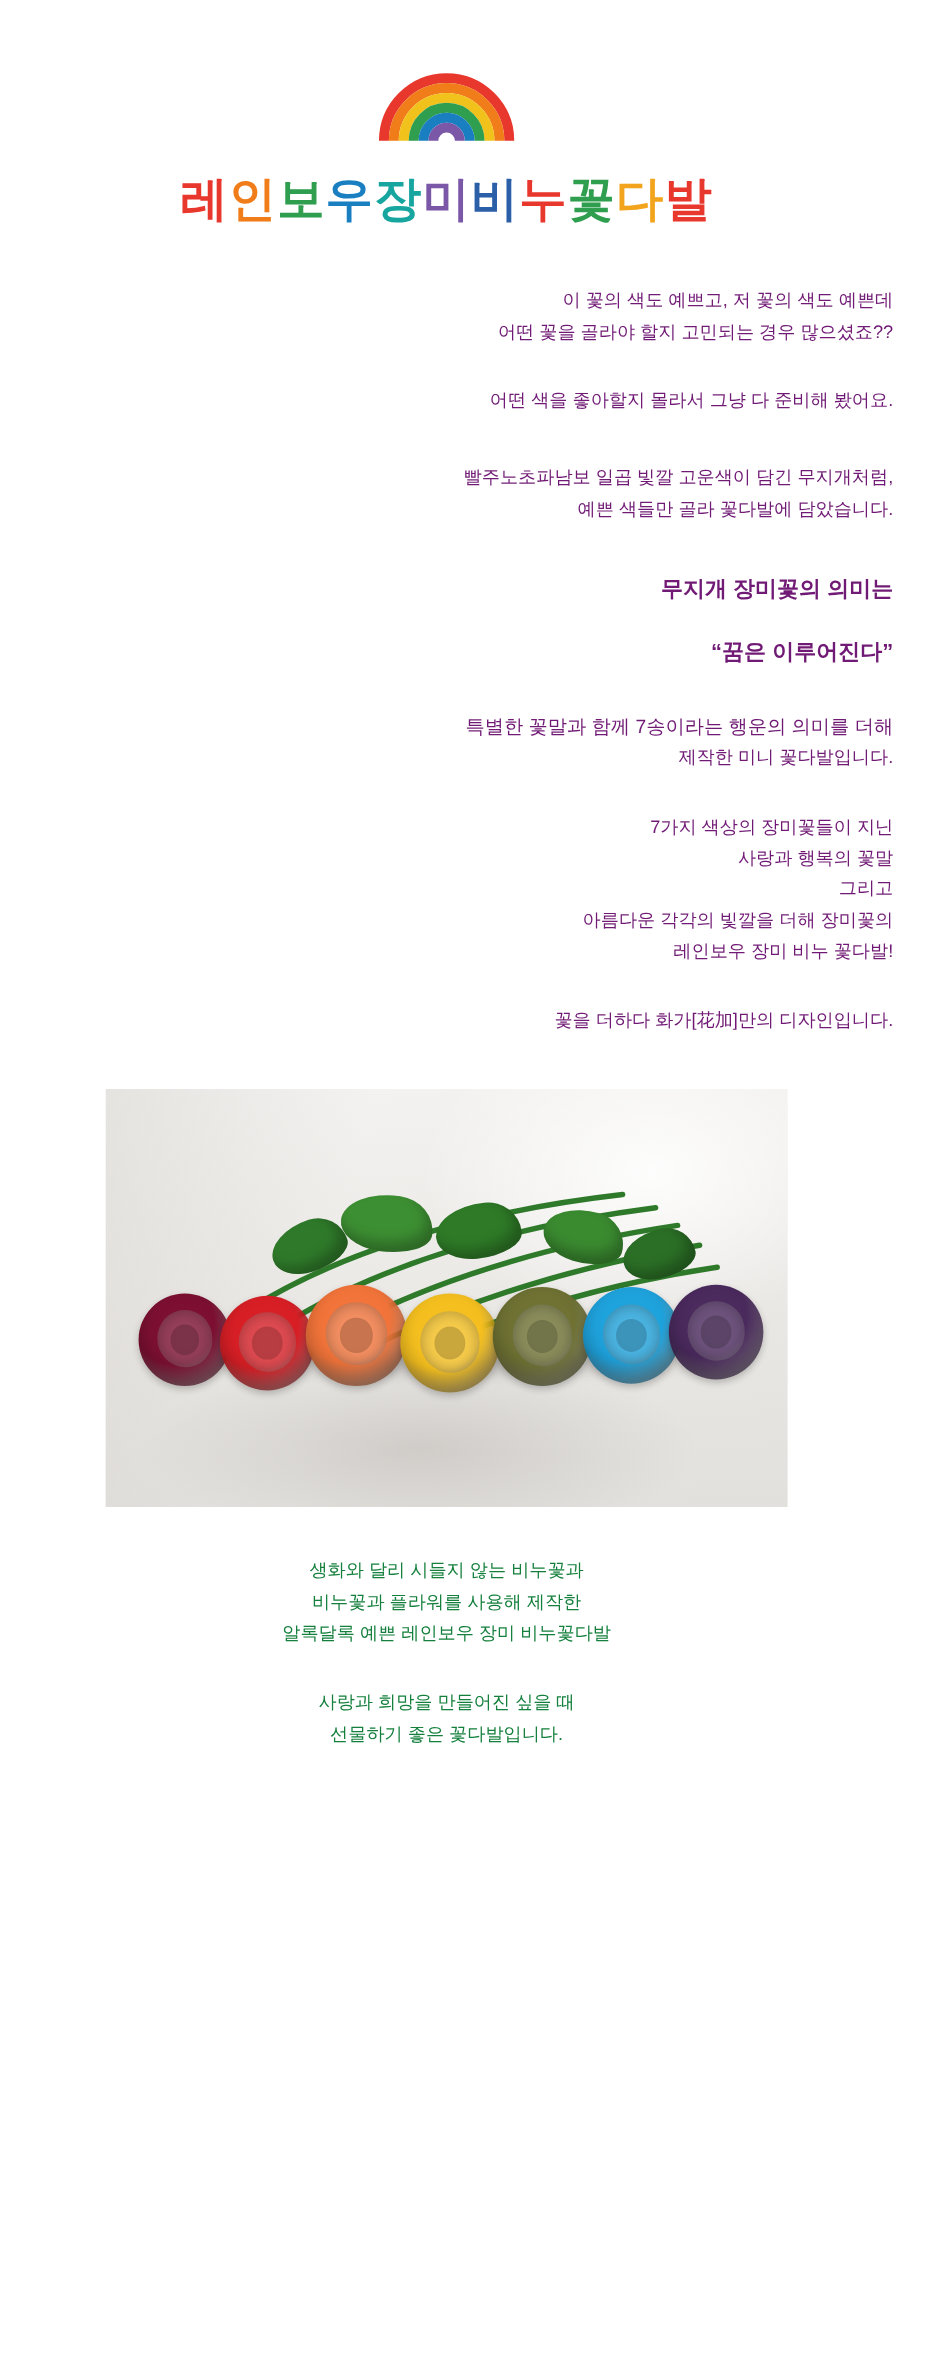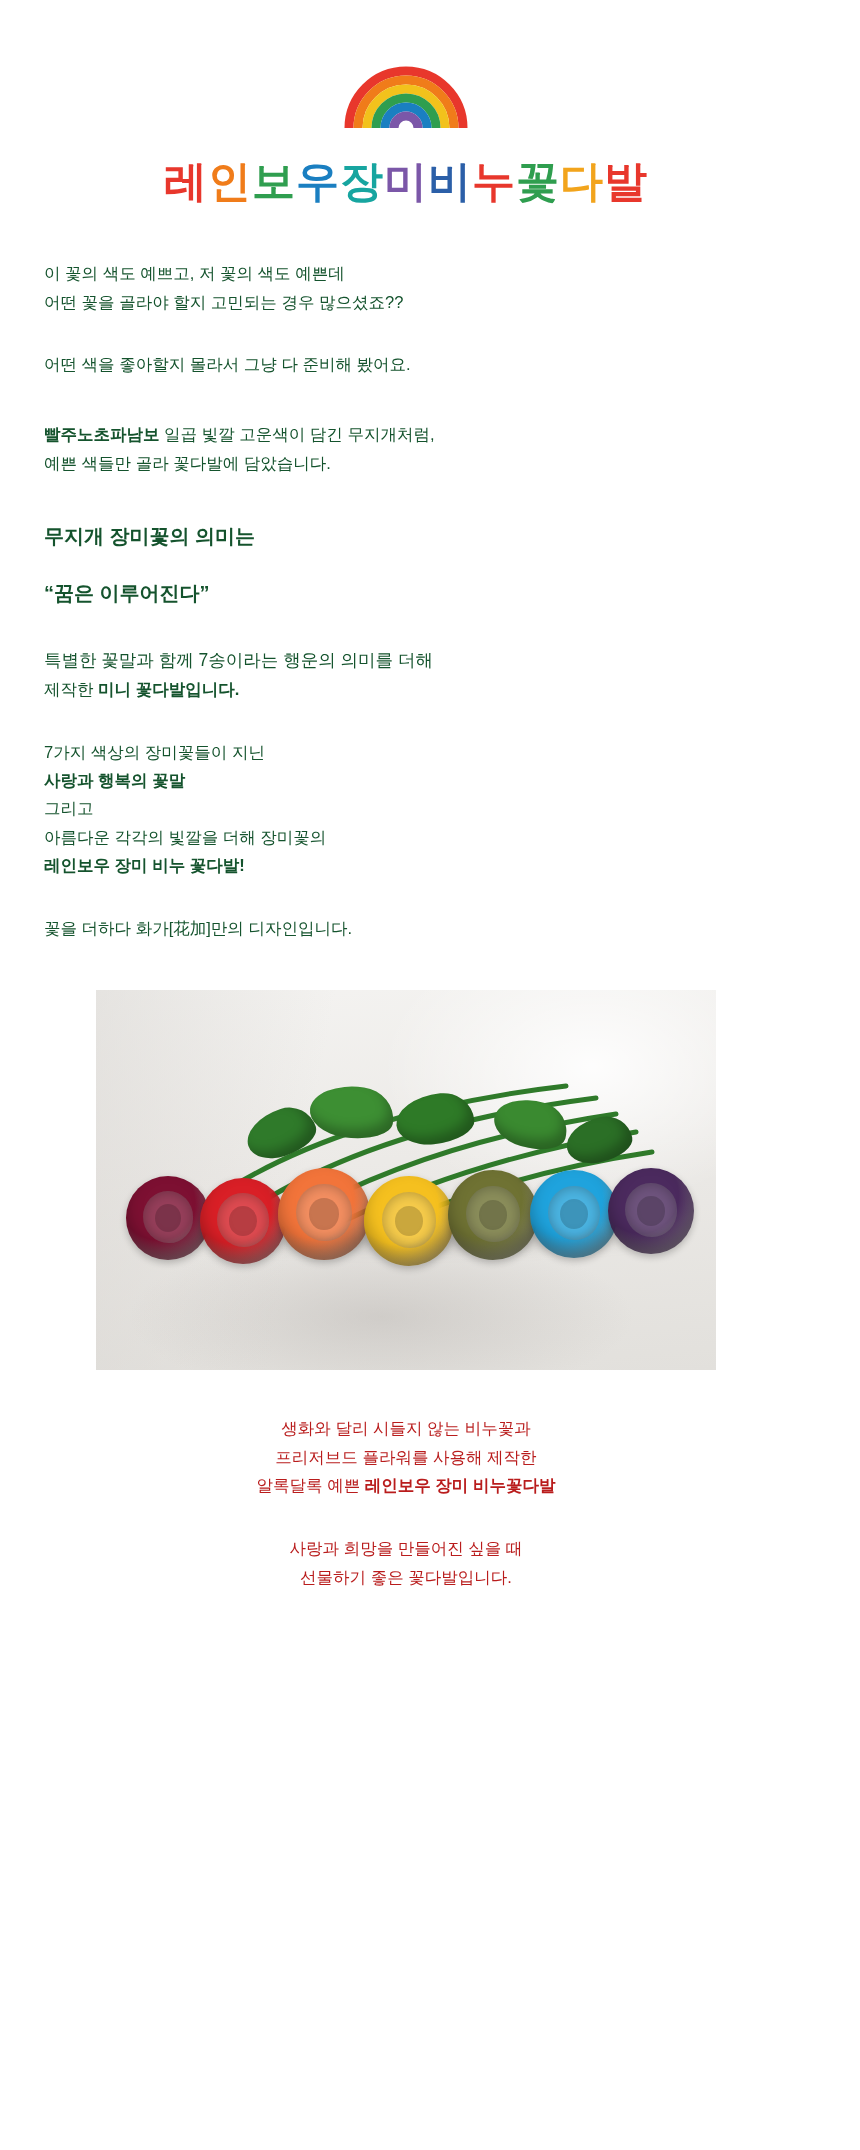--- a/index.html
+++ b/index.html
@@ -43,33 +43,32 @@
     line-height: 1.1;
     white-space: nowrap;
   }
   .title span {
     display: inline-block;
   }
 
   
   .copy {
     margin-top: 54px;
-    text-align: left;
+    text-align: right;
     font-size: 16.5px;
     line-height: 1.72;
-    color: #14532d;
-    padding-left: 44px;
+    color: #701a75;
   }
   .copy p {
     margin: 0;
   }
   .gap-sm { height: 22px; }
   .gap-md { height: 34px; }
   .gap-lg { height: 42px; }
-  .b { font-weight: 700; }
+  .b { font-weight: 400; }
   .big {
     font-size: 20px;
     font-weight: 700;
     line-height: 1.75;
   }
   .mid {
     font-size: 17.5px;
     font-weight: 400;
   }
 
@@ -132,21 +131,21 @@
     border-radius: 50%;
     background: rgba(0,0,0,.18);
   }
 
   
   .footer-copy {
     margin-top: 44px;
     text-align: center;
     font-size: 16.5px;
     line-height: 1.74;
-    color: #b91c1c;
+    color: #15803d;
   }
   .footer-copy p { margin: 0; }
 </style>
 </head>
 <body>
 
 <div class="page">
 
   <div class="rainbow-wrap">
     <svg class="rainbow" width="130" height="72" viewBox="0 0 130 72">
@@ -219,21 +218,21 @@
           <div class="rose" style="left: 268px; top: 186px; width: 90px; height: 90px; background: radial-gradient(circle at 38% 32%, rgb(245, 192, 31) 0%, rgb(245, 192, 31) 48%, rgba(0, 0, 0, 0.35) 100%);"></div>
           <div class="rose" style="left: 352px; top: 180px; width: 90px; height: 90px; background: radial-gradient(circle at 38% 32%, rgb(111, 114, 51) 0%, rgb(111, 114, 51) 48%, rgba(0, 0, 0, 0.35) 100%);"></div>
           <div class="rose" style="left: 434px; top: 180px; width: 88px; height: 88px; background: radial-gradient(circle at 38% 32%, rgb(31, 163, 221) 0%, rgb(31, 163, 221) 48%, rgba(0, 0, 0, 0.35) 100%);"></div>
           <div class="rose" style="left: 512px; top: 178px; width: 86px; height: 86px; background: radial-gradient(circle at 38% 32%, rgb(75, 42, 94) 0%, rgb(75, 42, 94) 48%, rgba(0, 0, 0, 0.35) 100%);"></div>
         </div>
     </div>
   </div>
 
   <div class="footer-copy">
     <p>생화와 달리 시들지 않는 비누꽃과</p>
-    <p>프리저브드 플라워를 사용해 제작한</p>
+    <p>비누꽃과 플라워를 사용해 제작한</p>
     <p>
       <span>알록달록 예쁜 </span><span class="b">레인보우 장미 비누꽃다발</span>
     </p>
     <div class="gap-md"></div>
     <p>사랑과 희망을 만들어진 싶을 때</p>
     <p>선물하기 좋은 꽃다발입니다.</p>
   </div>
 
 </div>
 

